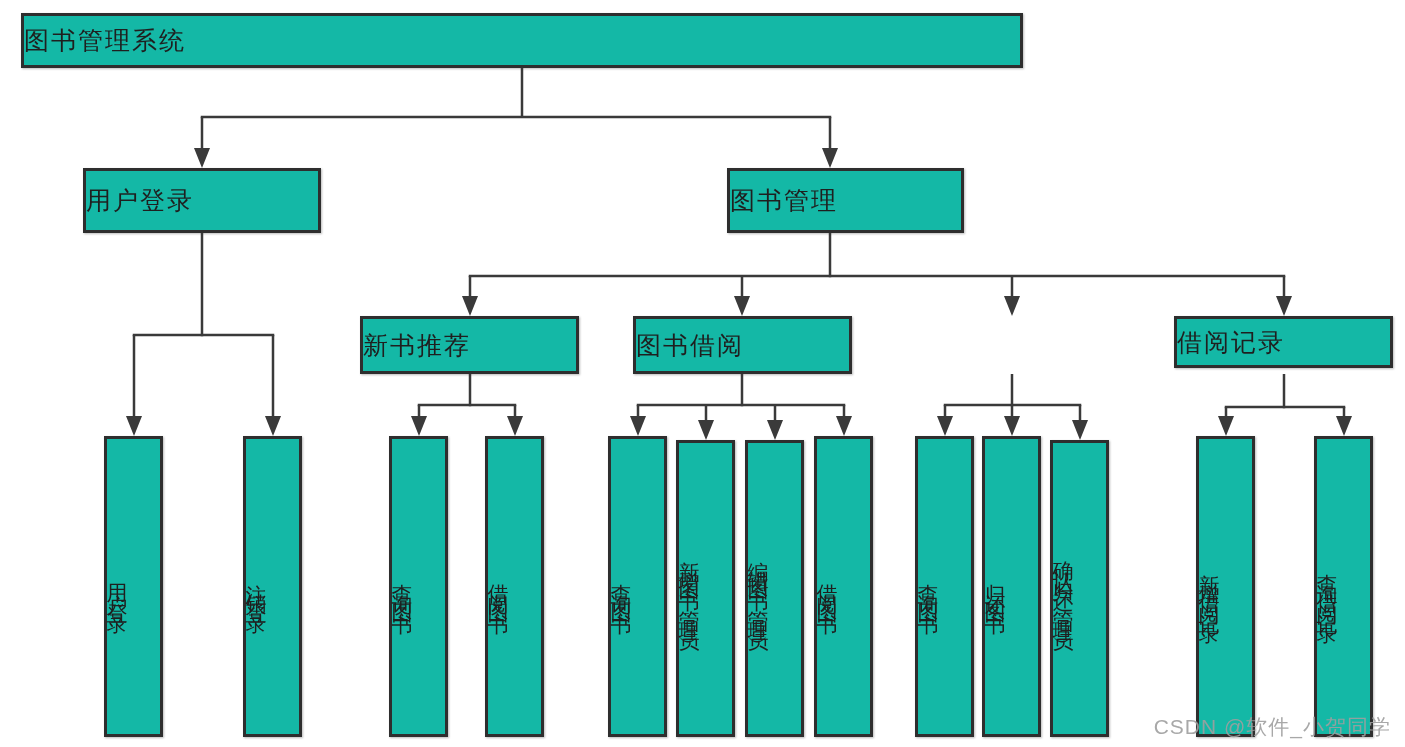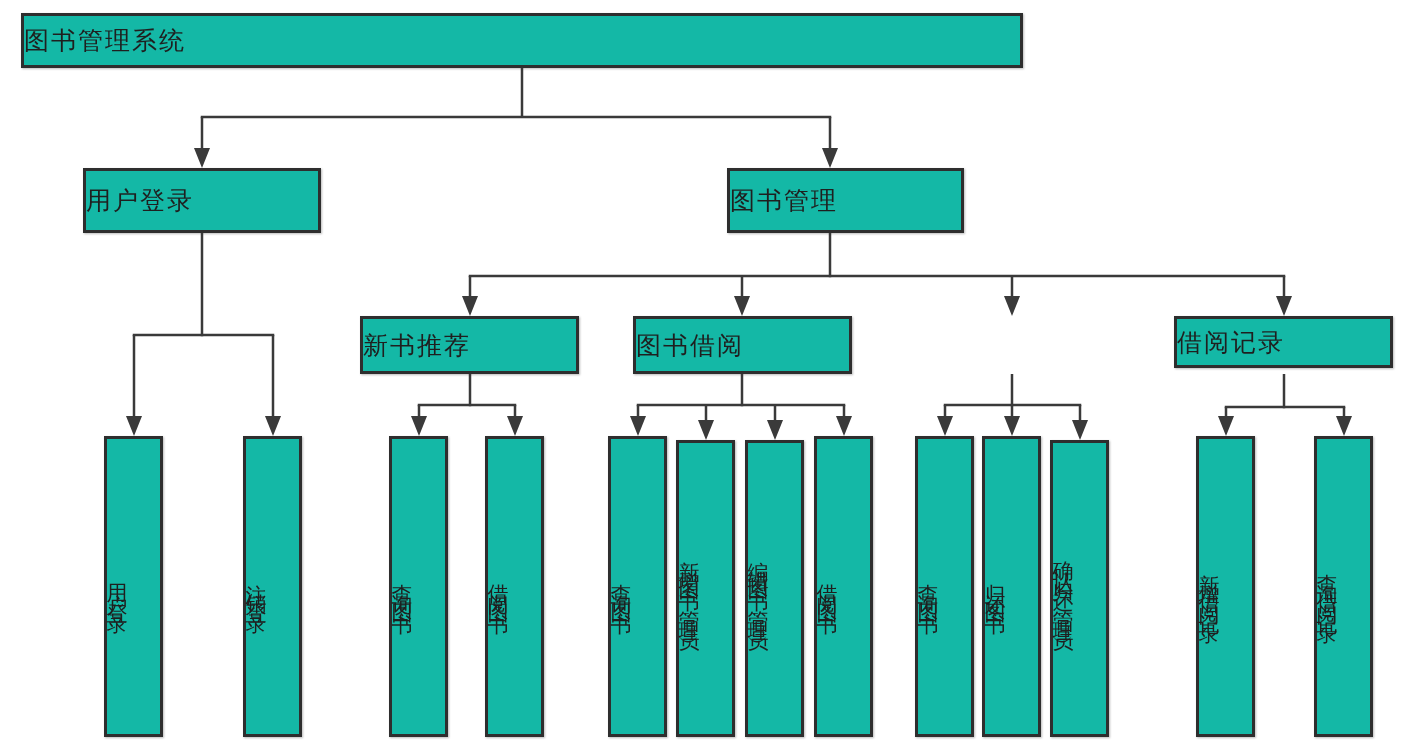--- a/index.html
+++ b/index.html
@@ -187,13 +187,14 @@
   <div class="box vbox p-f11">
     <span class="vtext">确认归还（管理员）</span>
   </div>
   <div class="box vbox p-f12">
     <span class="vtext">新增借阅记录</span>
   </div>
   <div class="box vbox p-f13">
     <span class="vtext">查询借阅记录</span>
   </div>
 
+  <div id="watermark">CSDN @软件_小贺同学</div>
 </div>
 
 </body></html>

